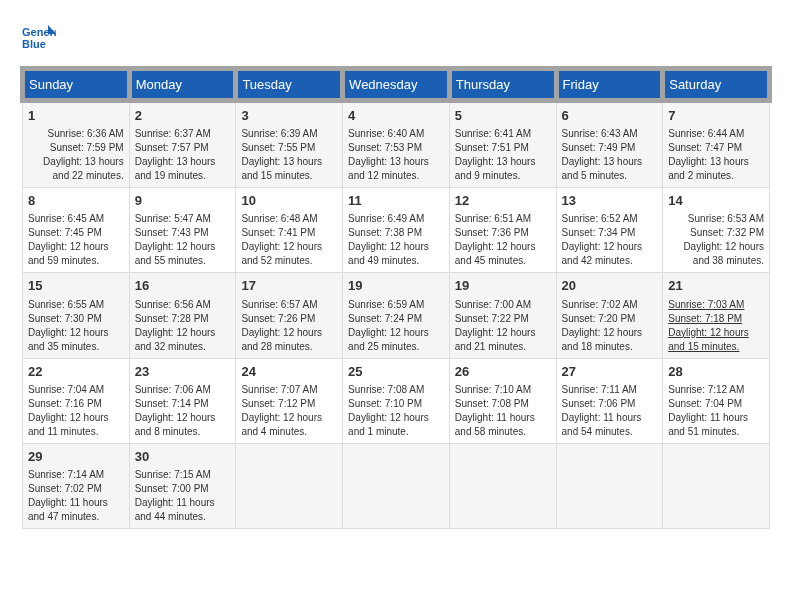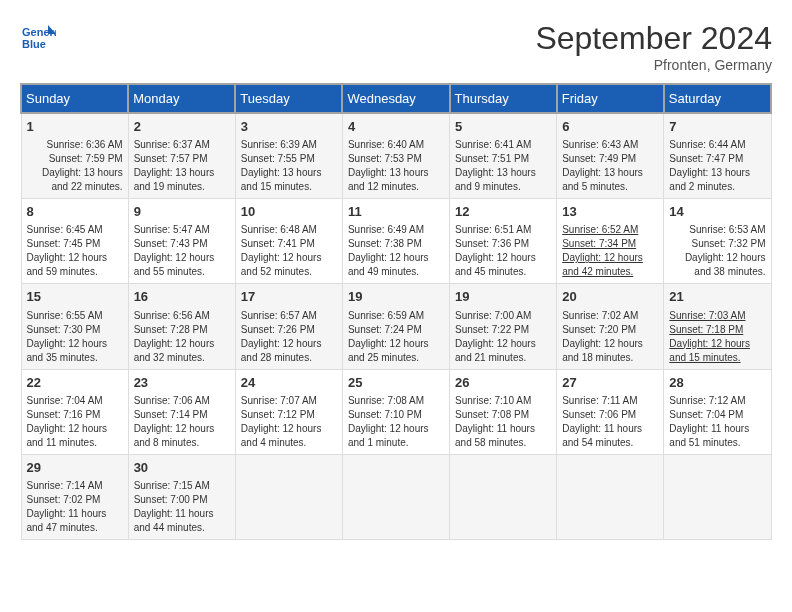--- a/index.html
+++ b/index.html
@@ -42,21 +42,21 @@
       border-collapse: collapse;
       font-size: 11px;
     }
     thead tr th {
       background-color: #1a5fb4;
       color: #fff;
       padding: 6px 4px;
       text-align: left;
       font-size: 13px;
       font-weight: normal;
-      border: 2px solid #a3a3a3;
+      border: 5px solid #a3a3a3;
     }
     tbody tr td {
       vertical-align: top;
       padding: 4px 5px;
       border: 1px solid #ddd;
       width: calc(100% / 7);
       min-height: 80px;
       color: #333;
       line-height: 1.4;
     }
@@ -83,24 +83,20 @@
 </head>
 <body>
 
 <div class="header">
   <div class="logo">
     <svg class="logo-icon" viewBox="0 0 36 36" xmlns="http://www.w3.org/2000/svg">
       <text x="2" y="16" font-size="11" fill="#1a5fb4" font-weight="bold" font-family="Arial">General</text>
       <text x="2" y="28" font-size="11" fill="#1a5fb4" font-weight="bold" font-family="Arial">Blue</text>
       <polygon points="28,5 36,14 28,14" fill="#1a5fb4"></polygon>
     </svg>
-  </div>
-  <div class="title-block">
-    <div class="month-title">September 2024</div>
-    <div class="location">Pfronten, Germany</div>
   </div>
 </div>
 
 <table>
   <thead>
     <tr>
     <th>Sunday</th>
         <th>Monday</th>
         <th>Tuesday</th>
         <th>Wednesday</th>
@@ -192,21 +188,21 @@
         </td>
         <td>
           <span class="day-num">12</span>
           <div class="day-info" style="white-space: pre-line;">Sunrise: 6:51 AM
 Sunset: 7:36 PM
 Daylight: 12 hours
 and 45 minutes.</div>
         </td>
         <td>
           <span class="day-num">13</span>
-          <div class="day-info" style="white-space: pre-line; text-decoration: underline;">Sunrise: 6:52 AM
+          <div class="day-info" style="white-space: pre-line;">Sunrise: 6:52 AM
 Sunset: 7:34 PM
 Daylight: 12 hours
 and 42 minutes.</div>
         </td>
         <td>
           <span class="day-num">14</span>
           <div class="day-info" style="white-space: pre-line; text-align: right;">Sunrise: 6:53 AM
 Sunset: 7:32 PM
 Daylight: 12 hours
 and 38 minutes.</div>

